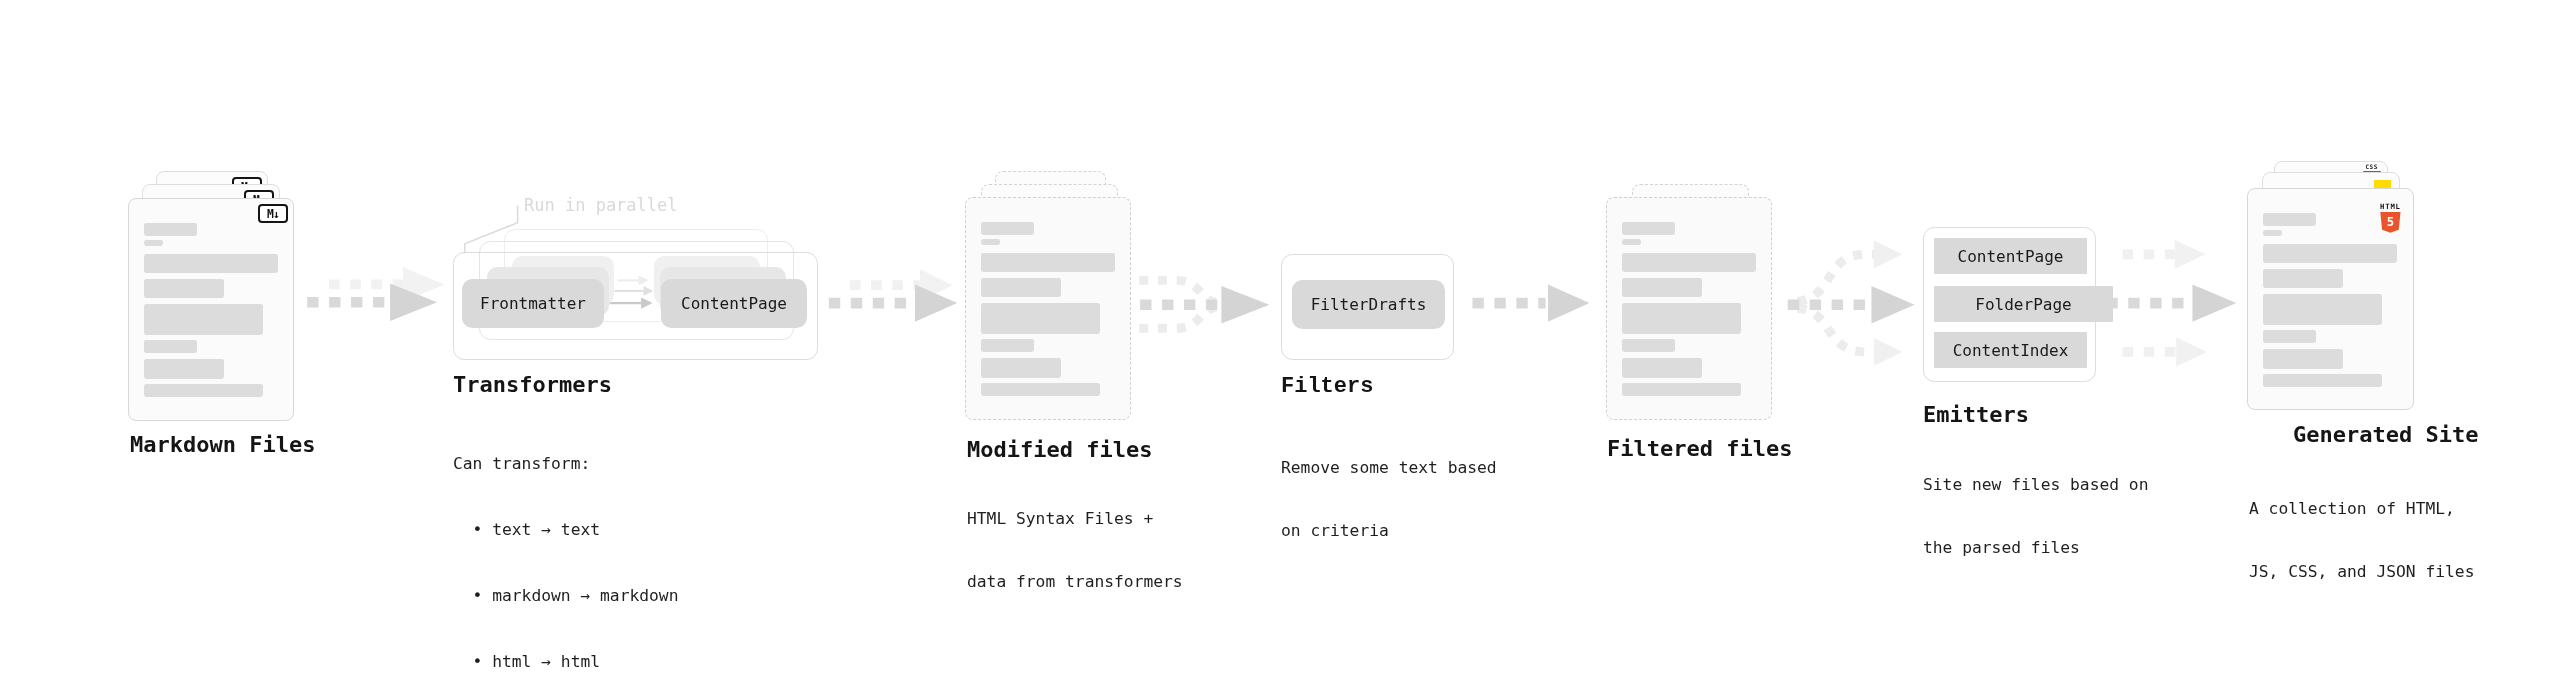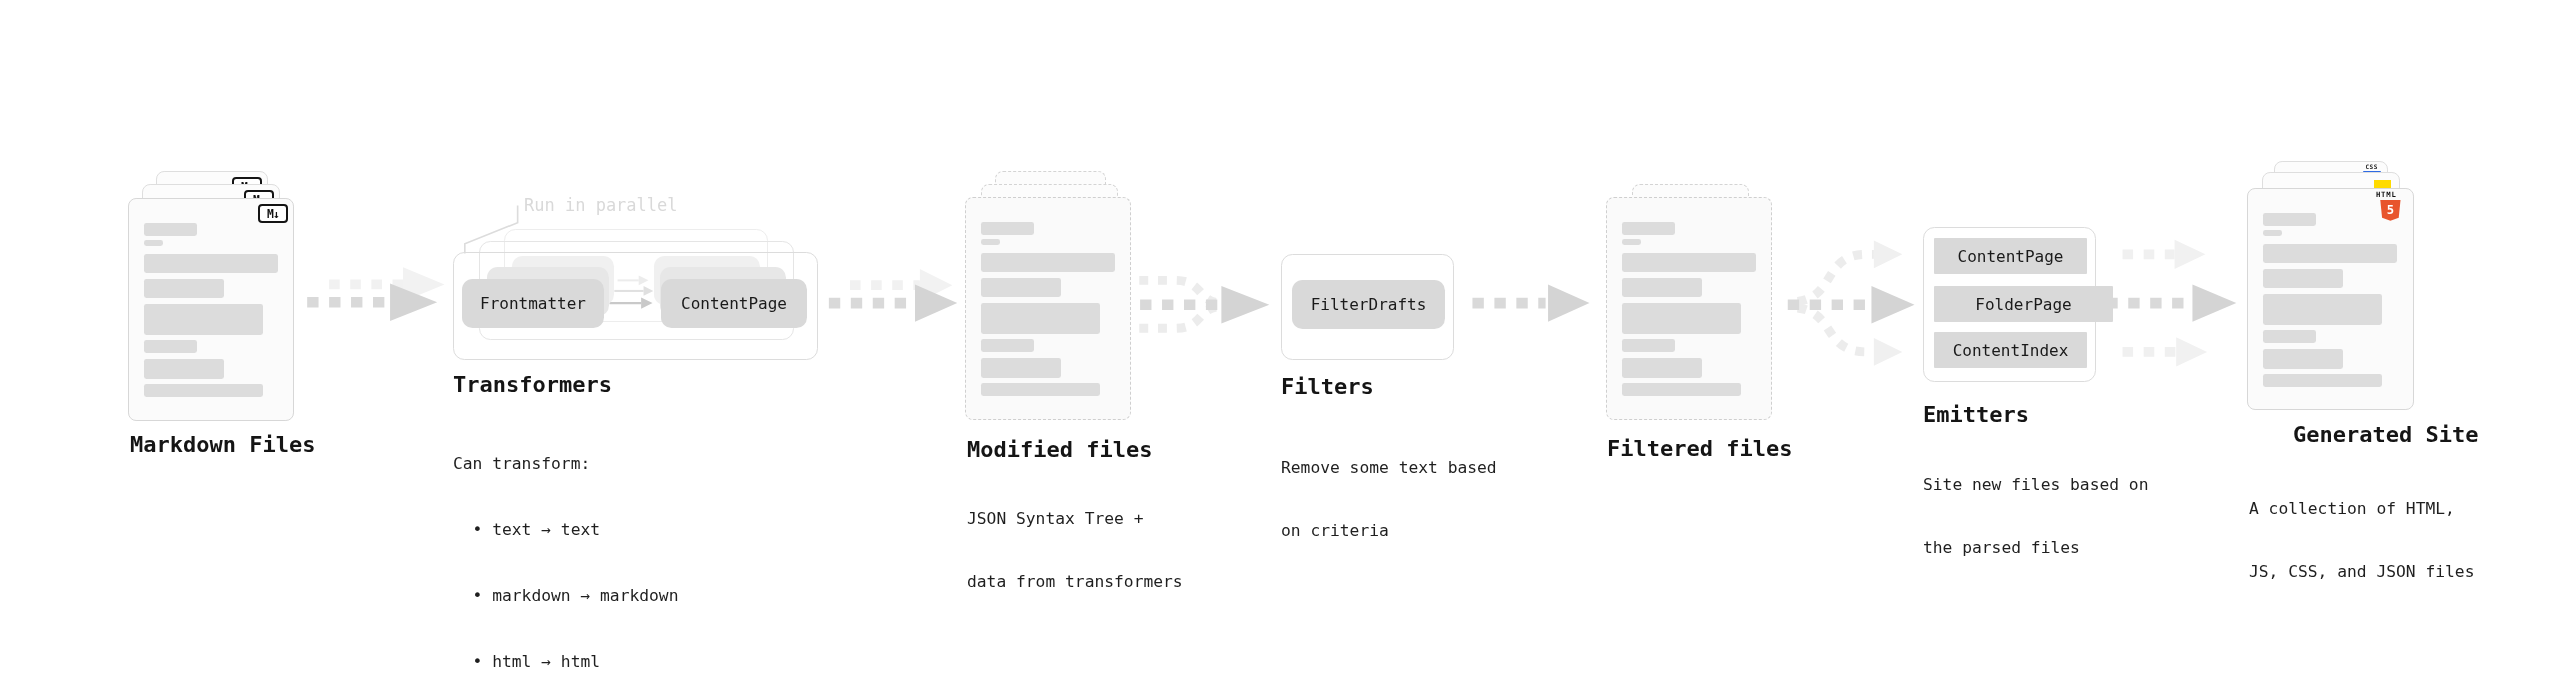--- a/index.html
+++ b/index.html
@@ -35,21 +35,21 @@
        font-size:16px;color:#1a1a1a;}
   .ghost{position:absolute;border-radius:10.6px;}
   .g2{background:#e7e7e7;}
   .g3{background:#f0f0f0;}
   .ebtn{border-radius:1px;}
 
   .mdicon{position:absolute;right:4.9px;top:4.9px;width:30px;height:19.5px;background:#ffffff;border:2px solid #141414;
           border-radius:4.1px;display:flex;align-items:center;justify-content:center;
           font-size:11.4px;font-weight:700;color:#111;letter-spacing:-0.8px;box-sizing:border-box;}
 
-  .h5wrap{position:absolute;right:8.1px;top:1px;width:29px;}
+  .h5wrap{position:absolute;right:8.1px;top:13px;width:29px;text-align:center;}
   .h5txt{font-size:7.3px;font-weight:700;letter-spacing:0.8px;color:#111;}
   .h5shield{width:20.3px;height:21px;margin:0.8px auto 0;background:#e8552d;color:#fff;
             clip-path:polygon(0 0,100% 0,91% 85%,50% 100%,9% 85%);
             display:flex;align-items:center;justify-content:center;font-size:12.2px;font-weight:700;}
   .cssbadge{position:absolute;right:4.9px;top:1.6px;width:21px;text-align:center;}
   .csstxt{font-size:6.1px;font-weight:700;letter-spacing:0.4px;color:#222;line-height:6.5px;}
   .cssbar{width:18px;height:3.3px;background:#2e6be4;border-radius:0.8px;margin:0.8px auto 0;}
   .jsbadge{position:absolute;right:8.1px;top:6.5px;width:17px;height:10.6px;background:#ffdb00;}
 </style>
 </head>
@@ -173,29 +173,29 @@
       <div class="bar b2"></div>
       <div class="bar b3"></div>
       <div class="bar b4"></div>
       <div class="bar b5"></div>
       <div class="bar b6"></div>
       <div class="bar b7"></div>
       <div class="bar b8"></div>
     </div>
     <div class="h" style="left:967px;top:436px;">Modified files</div>
     <div class="sub sub2" style="left:967px;top:466px;">
-      <div>JSON Syntax Tree +</div>
+      <div>HTML Syntax Files +</div>
       <div>data from transformers</div>
     </div>
   </div>
 
   <div>
     <div class="obox" style="left:1281px;top:254px;width:173px;height:106px;background:#ffffff;"></div>
     <div class="btn" style="left:1292px;top:280px;width:153px;height:49px;">FilterDrafts</div>
-    <div class="h" style="left:1281px;top:373px;">Filters</div>
+    <div class="h" style="left:1281px;top:373px;font-family:Liberation Mono, monospace;">Filters</div>
     <div class="sub sub2" style="left:1281px;top:415px;">
       <div>Remove some text based</div>
       <div>on criteria</div>
     </div>
   </div>
 
   <div>
     <div class="notch" style="left:1632px;top:184px;width:117px;height:37px;"></div>
     <div class="dcard" style="left:1606px;top:197px;width:166px;height:223px;">
       <div class="bar b1"></div>

